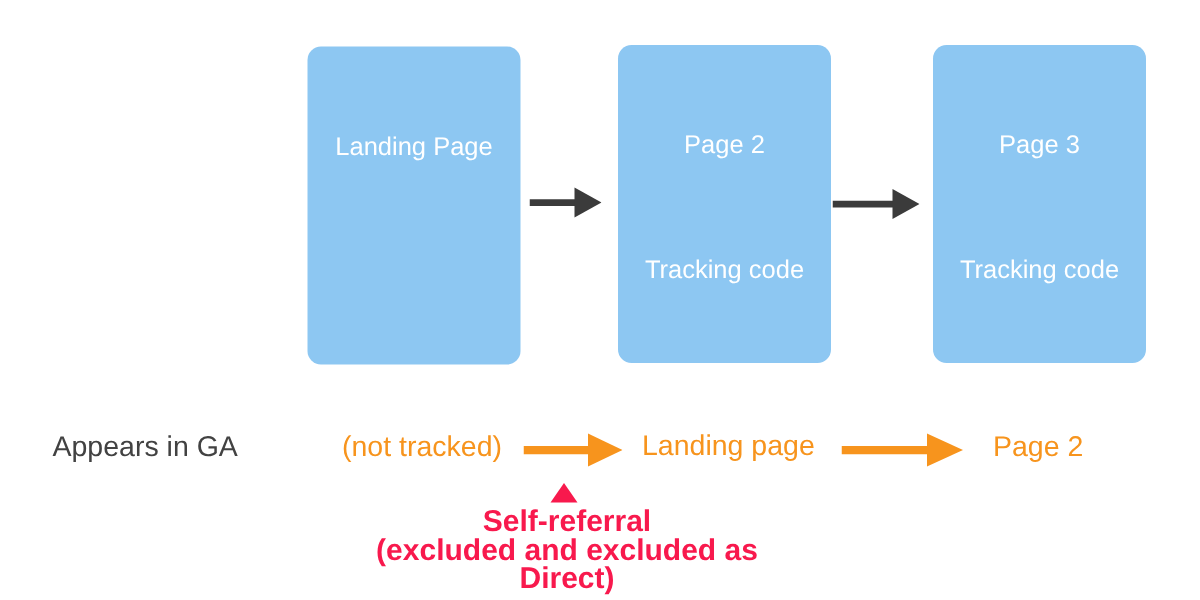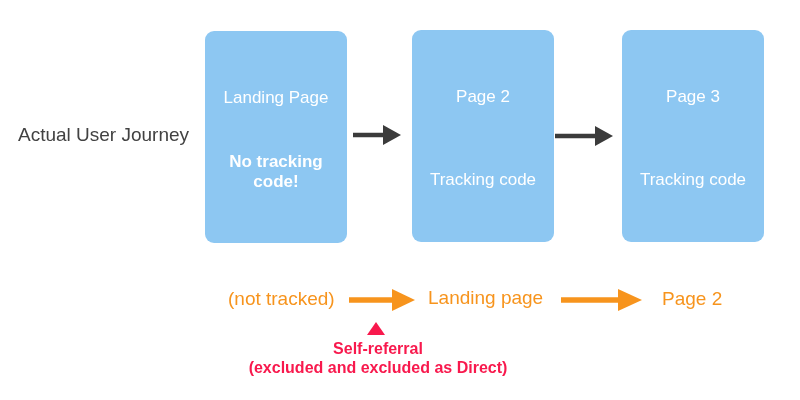--- a/index.html
+++ b/index.html
@@ -80,35 +80,33 @@
     border-right: 9px solid transparent;
     border-bottom: 13px solid #F8194D;
   }
   .annotation-text {
     position: absolute;
     left: 226px;
     top: 339px;
     width: 304px;
     text-align: center;
     color: #F8194D;
-    font-size: 16px;
+    font-size: 20px;
     line-height: 19px;
     font-weight: 600;
   }
 </style>
 </head>
 <body>
 
 <div class="canvas">
 
-  <div class="row-label" id="label-journey">Actual User Journey</div>
 
   <div class="journey-box" id="box-1">
     <div class="box-title">Landing Page</div>
-    <div class="box-sub warning">No tracking code!</div>
   </div>
 
   <svg class="arrow" id="black-arrow-1" width="48" height="26" viewBox="0 0 48 26">
     <line x1="0" y1="13" x2="32" y2="13" stroke="#3B3B3B" stroke-width="4.5"></line>
     <polygon points="30,3 48,13 30,23" fill="#3B3B3B"></polygon>
   </svg>
 
   <div class="journey-box" id="box-2">
     <div class="box-title">Page 2</div>
     <div class="box-sub">Tracking code</div>
@@ -117,20 +115,21 @@
   <svg class="arrow" id="black-arrow-2" width="58" height="26" viewBox="0 0 58 26">
     <line x1="0" y1="13" x2="42" y2="13" stroke="#3B3B3B" stroke-width="4.5"></line>
     <polygon points="40,3 58,13 40,23" fill="#3B3B3B"></polygon>
   </svg>
 
   <div class="journey-box" id="box-3">
     <div class="box-title">Page 3</div>
     <div class="box-sub">Tracking code</div>
   </div>
 
+  <div class="row-label" id="label-ga">Appears in GA</div>
 
   <div class="ga-step" id="ga-step-1">(not tracked)</div>
 
   <svg class="arrow" id="orange-arrow-1" width="66" height="26" viewBox="0 0 66 26">
     <line x1="0" y1="13" x2="46" y2="13" stroke="#F7941D" stroke-width="5.5"></line>
     <polygon points="43,2 66,13 43,24" fill="#F7941D"></polygon>
   </svg>
 
   <div class="ga-step" id="ga-step-2">Landing page</div>
 

